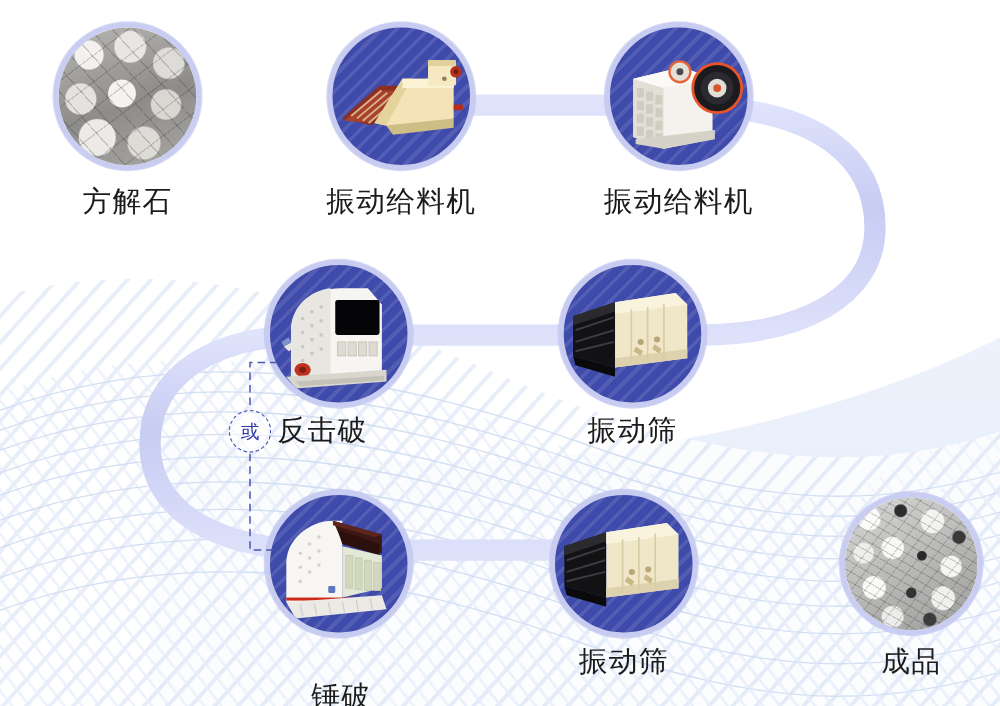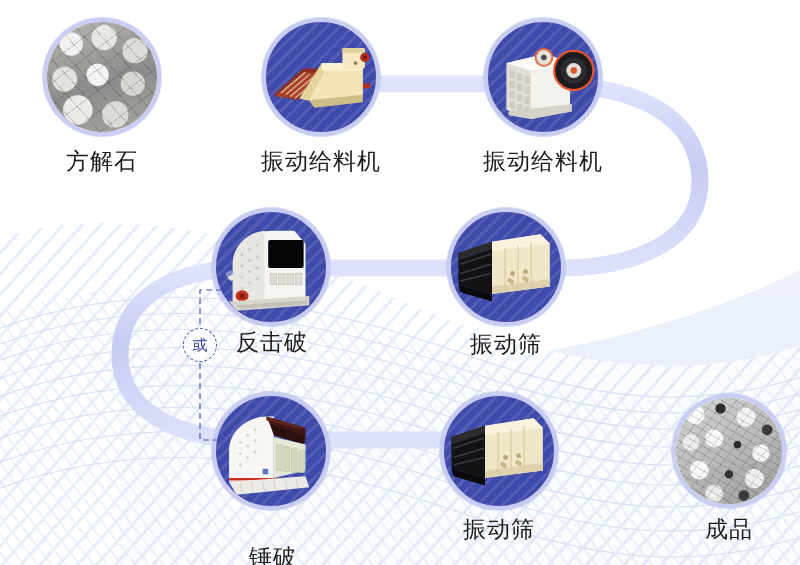--- a/index.html
+++ b/index.html
@@ -284,21 +284,21 @@
         <ellipse cx="28" cy="90" rx="7" ry="6" fill="#c0321f"></ellipse>
         <ellipse cx="28" cy="90" rx="3" ry="2.6" fill="#7d1e11"></ellipse>
 
         <path d="M12 70 L26 62 L30 66 L16 74 Z" fill="#e9e7e1"></path>
         <path d="M10 66 L16 62 L18 66 L12 70 Z" fill="#7f95c9"></path>
 
         <path d="M14 96 L100 90 L100 100 L22 106 Z" fill="#d9d6ce"></path>
         <path d="M22 100 L98 95 L98 99 L26 104 Z" fill="#c4c1b9"></path>
       </svg>
     </div>
-    <div class="caption" style="left:211px; top:333px; width:122px;font-family:Liberation Mono, monospace;">反击破</div>
+    <div class="caption" style="left:197px; top:333px; width:122px;">反击破</div>
   </div>
 
   <div class="node">
     <div class="bubble machine" style="left:447px; top:208px; width:118px; height:118px;">
       <svg class="art" viewBox="0 0 118 118">
 
         <path d="M8 44 L44 32 L44 88 L8 78 Z" fill="#121214"></path>
         <path d="M8 44 L44 32 L44 40 L8 52 Z" fill="#2b2b2f"></path>
         <g stroke="#3c3c42" stroke-width="1.6">
           <line x1="10" y1="56" x2="43" y2="45"></line>

